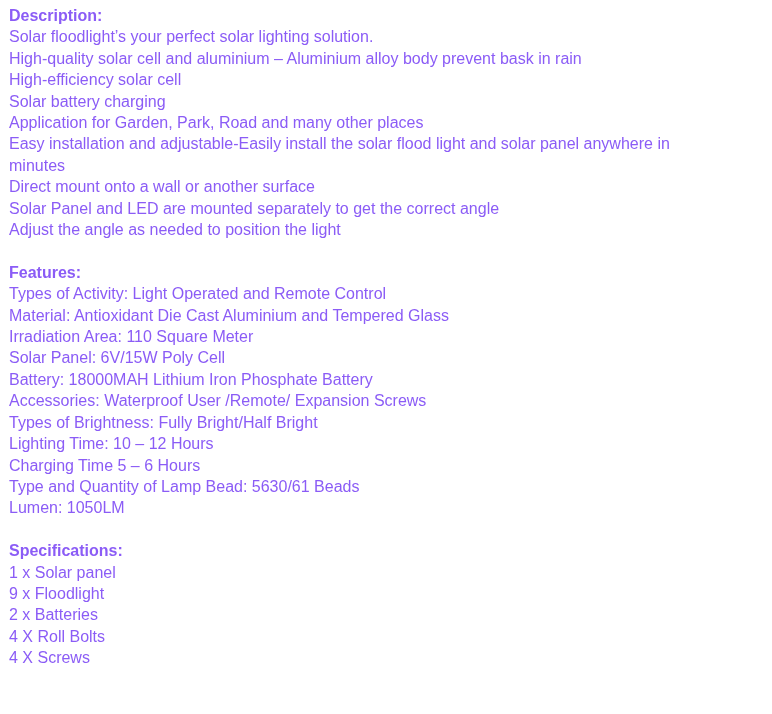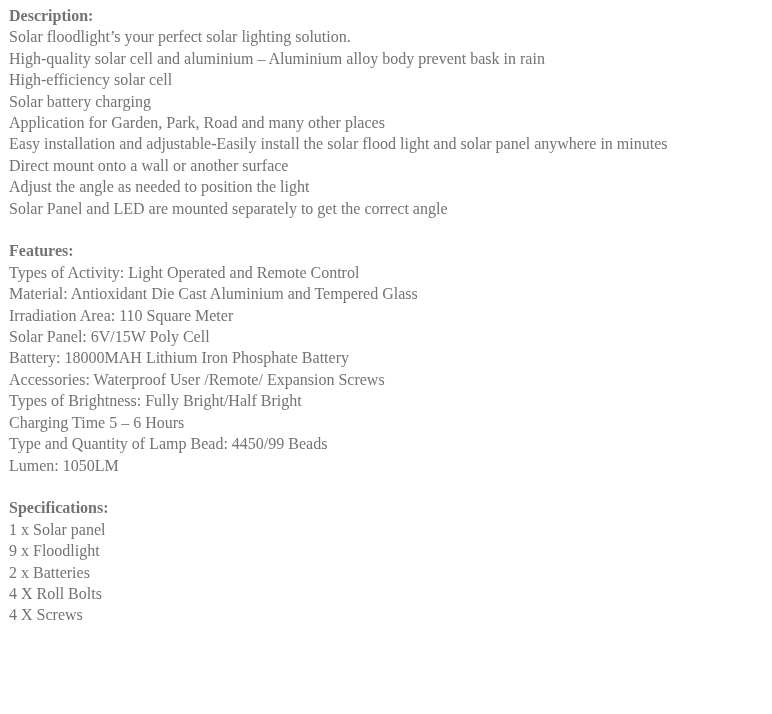--- a/index.html
+++ b/index.html
@@ -5,22 +5,22 @@
   html, body {
     margin: 0;
     padding: 0;
     background: #ffffff;
   }
   .page {
     width: 724px;
     min-height: 714px;
     box-sizing: border-box;
     background: #ffffff;
-    color: #737373;
-    font-family: Liberation Serif, serif;
+    color: #8b5cf6;
+    font-family: Liberation Sans, sans-serif;
     font-size: 16px;
     line-height: 21.4px;
     padding: 5px 6px 5px 9px;
   }
   .doc-section {
     margin: 0 0 21.4px 0;
   }
   .doc-section:last-child {
     margin-bottom: 12px;
   }
@@ -43,35 +43,36 @@
   <div>
   <section class="doc-section">
     <h2 class="heading">Description:</h2>
   <p class="line">Solar floodlight’s your perfect solar lighting solution.</p>
         <p class="line">High-quality solar cell and aluminium – Aluminium alloy body prevent bask in rain</p>
         <p class="line">High-efficiency solar cell</p>
         <p class="line">Solar battery charging</p>
         <p class="line">Application for Garden, Park, Road and many other places</p>
         <p class="line">Easy installation and adjustable-Easily install the solar flood light and solar panel anywhere in minutes</p>
         <p class="line">Direct mount onto a wall or another surface</p>
+        <p class="line">Solar Panel and LED are mounted separately to get the correct angle</p>
         <p class="line">Adjust the angle as needed to position the light</p>
-        <p class="line">Solar Panel and LED are mounted separately to get the correct angle</p>
       </section>
 
   <section class="doc-section">
     <h2 class="heading">Features:</h2>
   <p class="line">Types of Activity: Light Operated and Remote Control</p>
         <p class="line">Material: Antioxidant Die Cast Aluminium and Tempered Glass</p>
         <p class="line">Irradiation Area: 110 Square Meter</p>
         <p class="line">Solar Panel: 6V/15W Poly Cell</p>
         <p class="line">Battery: 18000MAH Lithium Iron Phosphate Battery</p>
         <p class="line">Accessories: Waterproof User /Remote/ Expansion Screws</p>
         <p class="line">Types of Brightness: Fully Bright/Half Bright</p>
+        <p class="line">Lighting Time: 10 – 12 Hours</p>
         <p class="line">Charging Time 5 – 6 Hours</p>
-        <p class="line">Type and Quantity of Lamp Bead: 4450/99 Beads</p>
+        <p class="line">Type and Quantity of Lamp Bead: 5630/61 Beads</p>
         <p class="line">Lumen: 1050LM</p>
       </section>
 
   <section class="doc-section">
     <h2 class="heading">Specifications:</h2>
   <p class="line">1 x Solar panel</p>
         <p class="line">9 x Floodlight</p>
         <p class="line">2 x Batteries</p>
         <p class="line">4 X Roll Bolts</p>
         <p class="line">4 X Screws</p>

